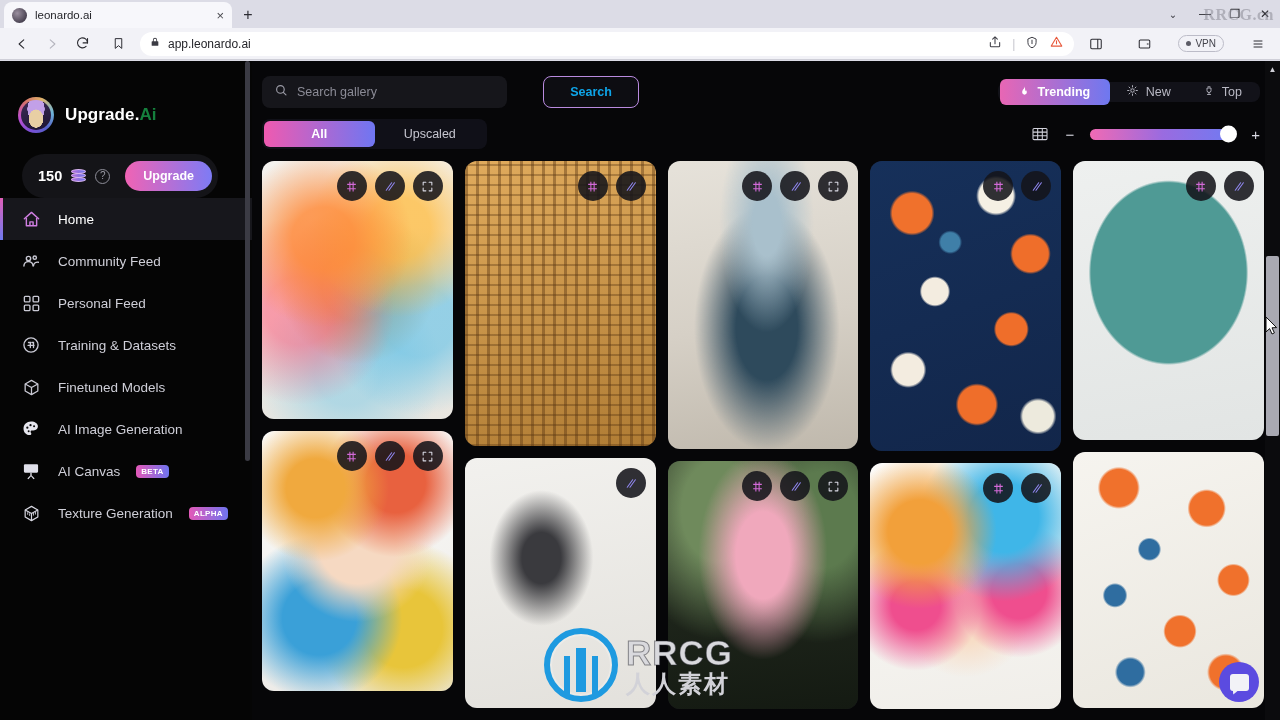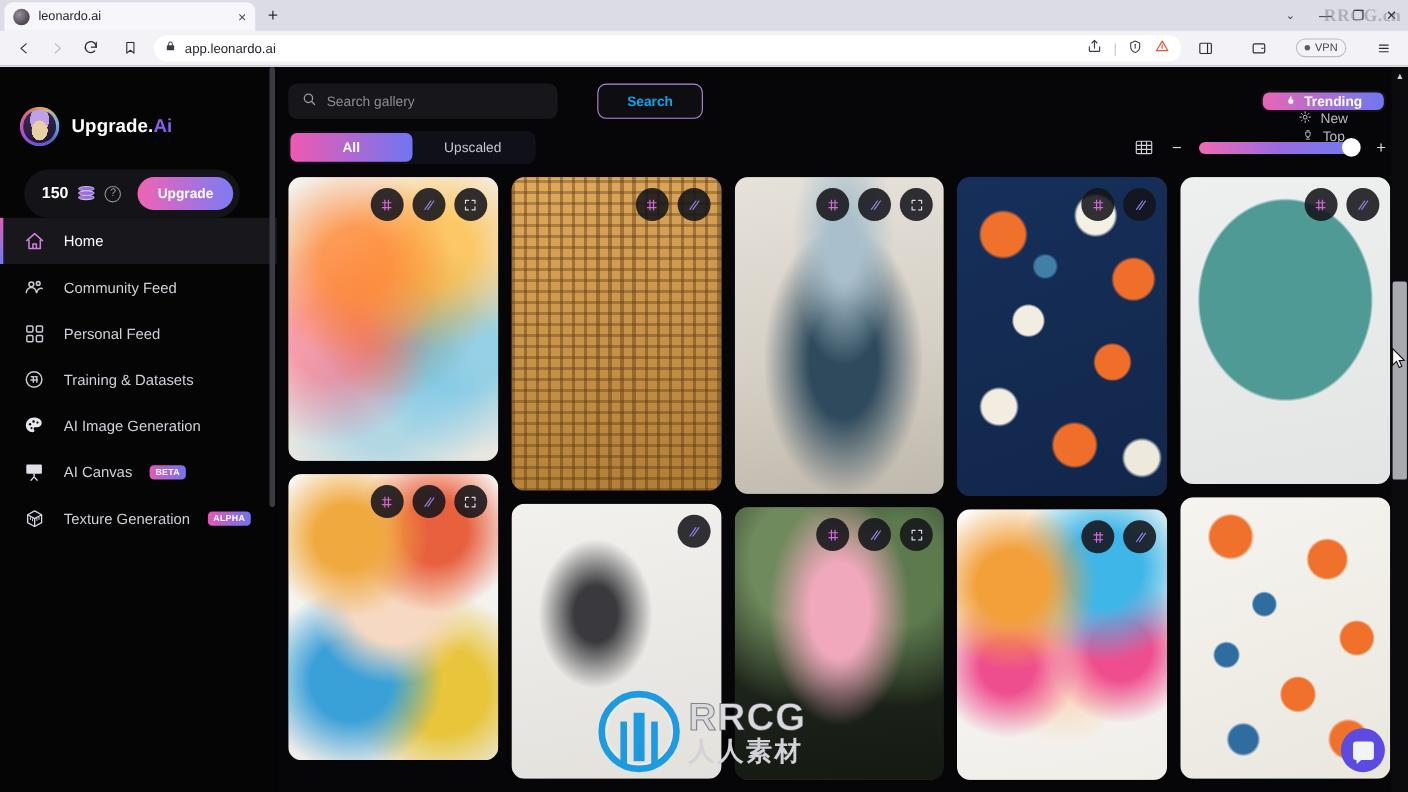--- a/index.html
+++ b/index.html
@@ -99,21 +99,21 @@
     position: relative; flex: 0 0 auto;
   }
   .brand-logo::after {
     content:''; position:absolute; inset:3px; border-radius:50%;
     background:
       radial-gradient(ellipse at 50% 62%, #e8cfa4 0 34%, transparent 35%),
       radial-gradient(ellipse at 50% 30%, #c2a0e8 0 40%, transparent 41%),
       linear-gradient(160deg,#3b2b58,#1d1430);
   }
   .brand-name { font-size: 17px; font-weight: 700; color: #fff; letter-spacing: .1px; }
-  .brand-name .ai { color: #8b5cf6; }
+  .brand-name .ai { color: #15803d; }
 
   .credits {
     margin: 21px 0 0 22px; width: 196px; height: 44px; border-radius: 22px;
     background: #141418; display: flex; align-items: center; padding: 0 6px 0 16px; gap: 9px;
   }
   .credits-num { font-size: 14.5px; font-weight: 700; color: #fff; }
   .coin-icon { width: 15px; height: 15px; position: relative; }
   .coin-icon i {
     position: absolute; left: 0; width: 15px; height: 5px; border-radius: 50%;
     background: linear-gradient(90deg,#b06bd8,#6f77e8);
@@ -178,21 +178,21 @@
   }
   .search-input::placeholder { color: #8b8b96; }
   .search-btn {
     margin-left: 36px; width: 96px; height: 32px; border-radius: 8px;
     background: #0d0d12; border: 1px solid #b98adf; color: #0ea5e9;
     font-size: 12.5px; font-weight: 700; cursor: pointer;
     font-family: "Liberation Sans", sans-serif;
   }
   .segment {
     margin-left: auto; height: 20px; background: #121219; border-radius: 8px;
-    display: flex; align-items: center; padding: 2px; gap: 0; flex-direction: column;
+    display: flex; align-items: center; padding: 2px; gap: 0;
   }
   .seg-item {
     height: 26px; padding: 0 16px; display: flex; align-items: center; gap: 7px;
     font-size: 12.5px; color: #b9b9c4; border-radius: 6px; cursor: pointer;
     white-space: nowrap;
   }
   .seg-item.active {
     background: linear-gradient(90deg,#e866b4,#6e78f0); color: #fff; font-weight: 700;
     min-width: 110px; justify-content: center;
   }
@@ -533,20 +533,29 @@
         <span class="nav-icon">
           <svg width="20" height="20" viewBox="0 0 24 24" fill="none" stroke="#c9c9d4" stroke-width="1.6">
               <circle cx="12" cy="12" r="8.5"></circle>
               <path d="M9 9h2.2v6M13 9h2v6" stroke-linecap="round"></path>
               <path d="M8.5 12.5h7" stroke-linecap="round"></path>
             </svg>
         </span>
         <span>Training &amp; Datasets</span>
       </div>
 
+      <div class="nav-item">
+        <span class="nav-icon">
+          <svg width="19" height="19" viewBox="0 0 24 24" fill="none" stroke="#c9c9d4" stroke-width="1.6">
+              <path d="M12 3 20 7.5v9L12 21 4 16.5v-9L12 3z" stroke-linejoin="round"></path>
+              <path d="M4 7.5 12 12l8-4.5M12 12v9" stroke-linejoin="round"></path>
+            </svg>
+        </span>
+        <span>Finetuned Models</span>
+      </div>
 
 
       <div class="nav-item">
         <span class="nav-icon">
           <svg width="20" height="20" viewBox="0 0 24 24" fill="#e6e6ee">
               <path d="M12 3C6.9 3 3 6.7 3 11.6c0 4.6 3.4 7.6 7.4 7.6 1.3 0 2-.7 2-1.6 0-.5-.2-.8-.5-1.2-.3-.4-.4-.7-.4-1.1 0-.9.7-1.5 1.7-1.5h1.9c3 0 5.2-2 5.2-5C20.3 5.5 16.8 3 12 3z"></path>
               <circle cx="7.6" cy="10.4" r="1.35" fill="#0a0a0c"></circle>
               <circle cx="11.4" cy="7.4" r="1.35" fill="#0a0a0c"></circle>
               <circle cx="15.7" cy="8.6" r="1.25" fill="#0a0a0c"></circle>
               <circle cx="9.2" cy="14.6" r="1.15" fill="#0a0a0c"></circle>

